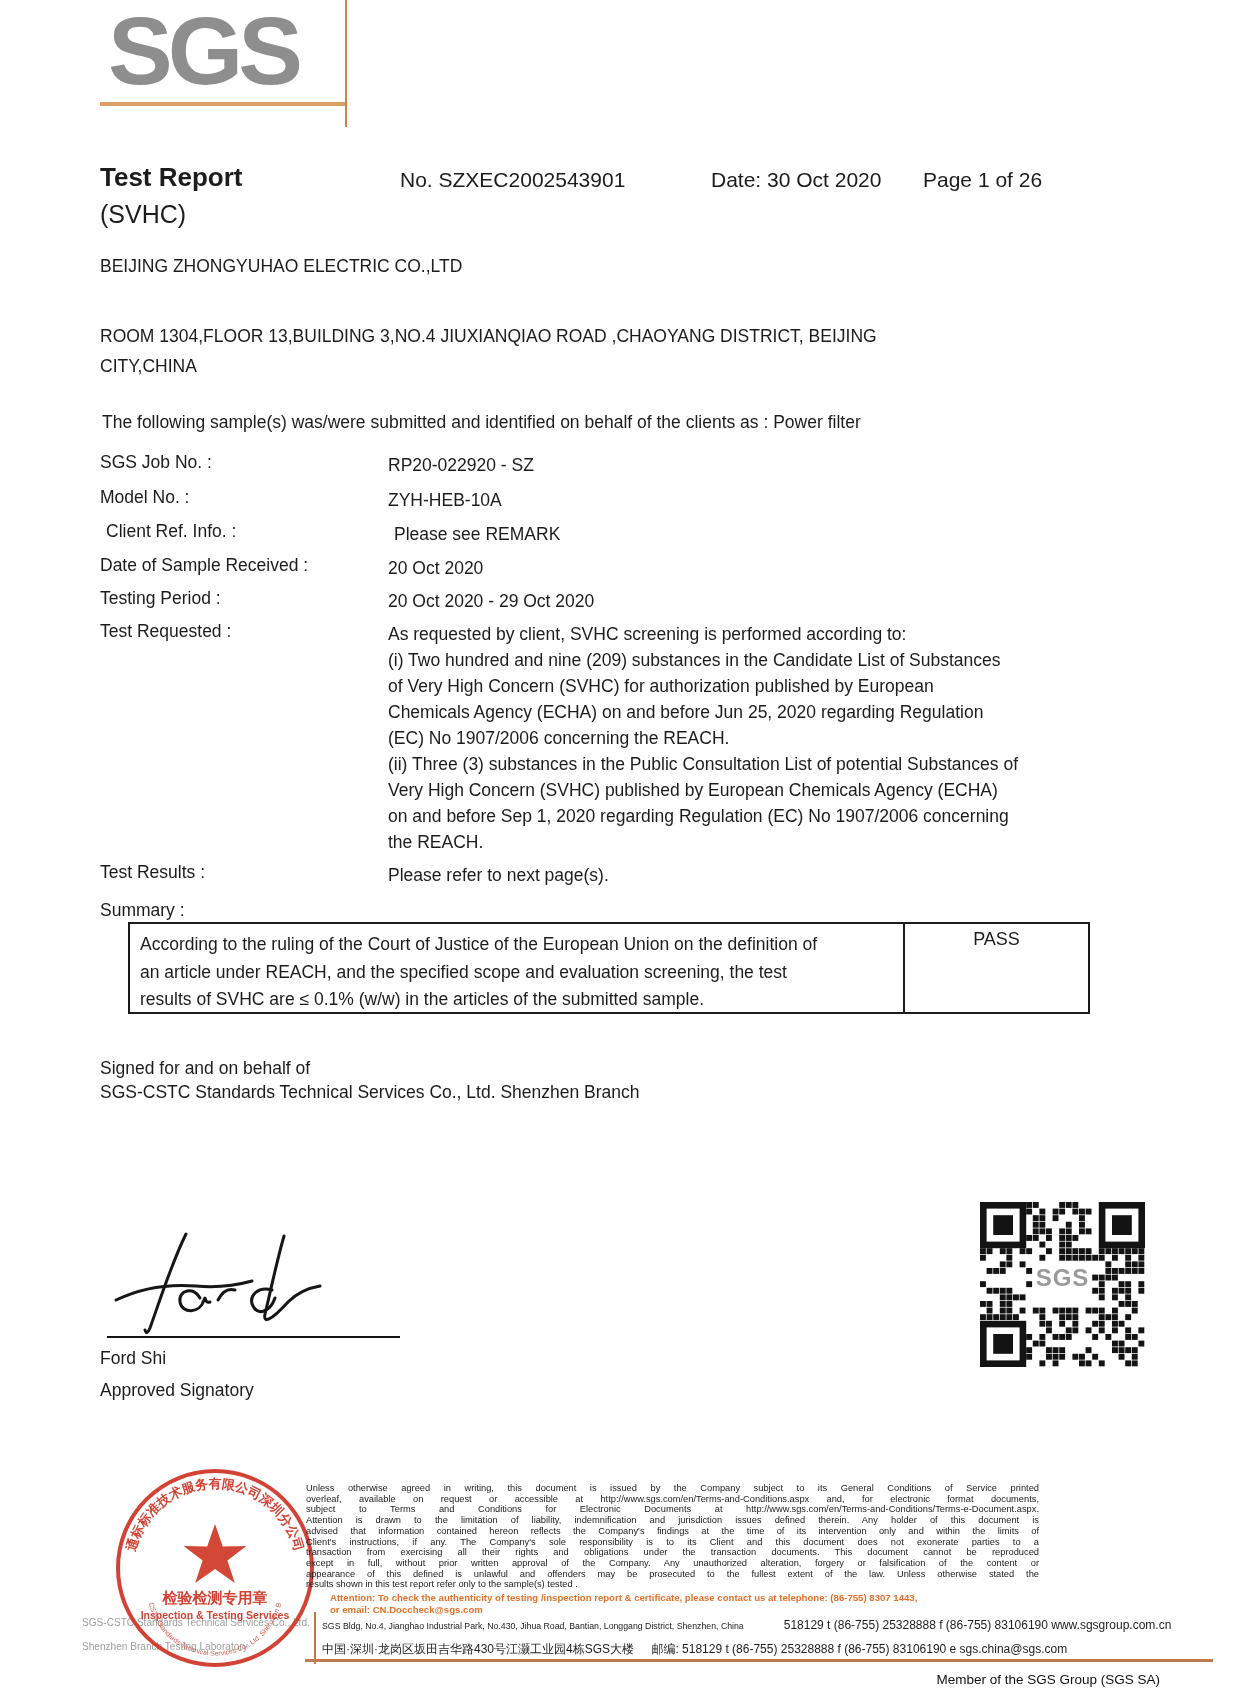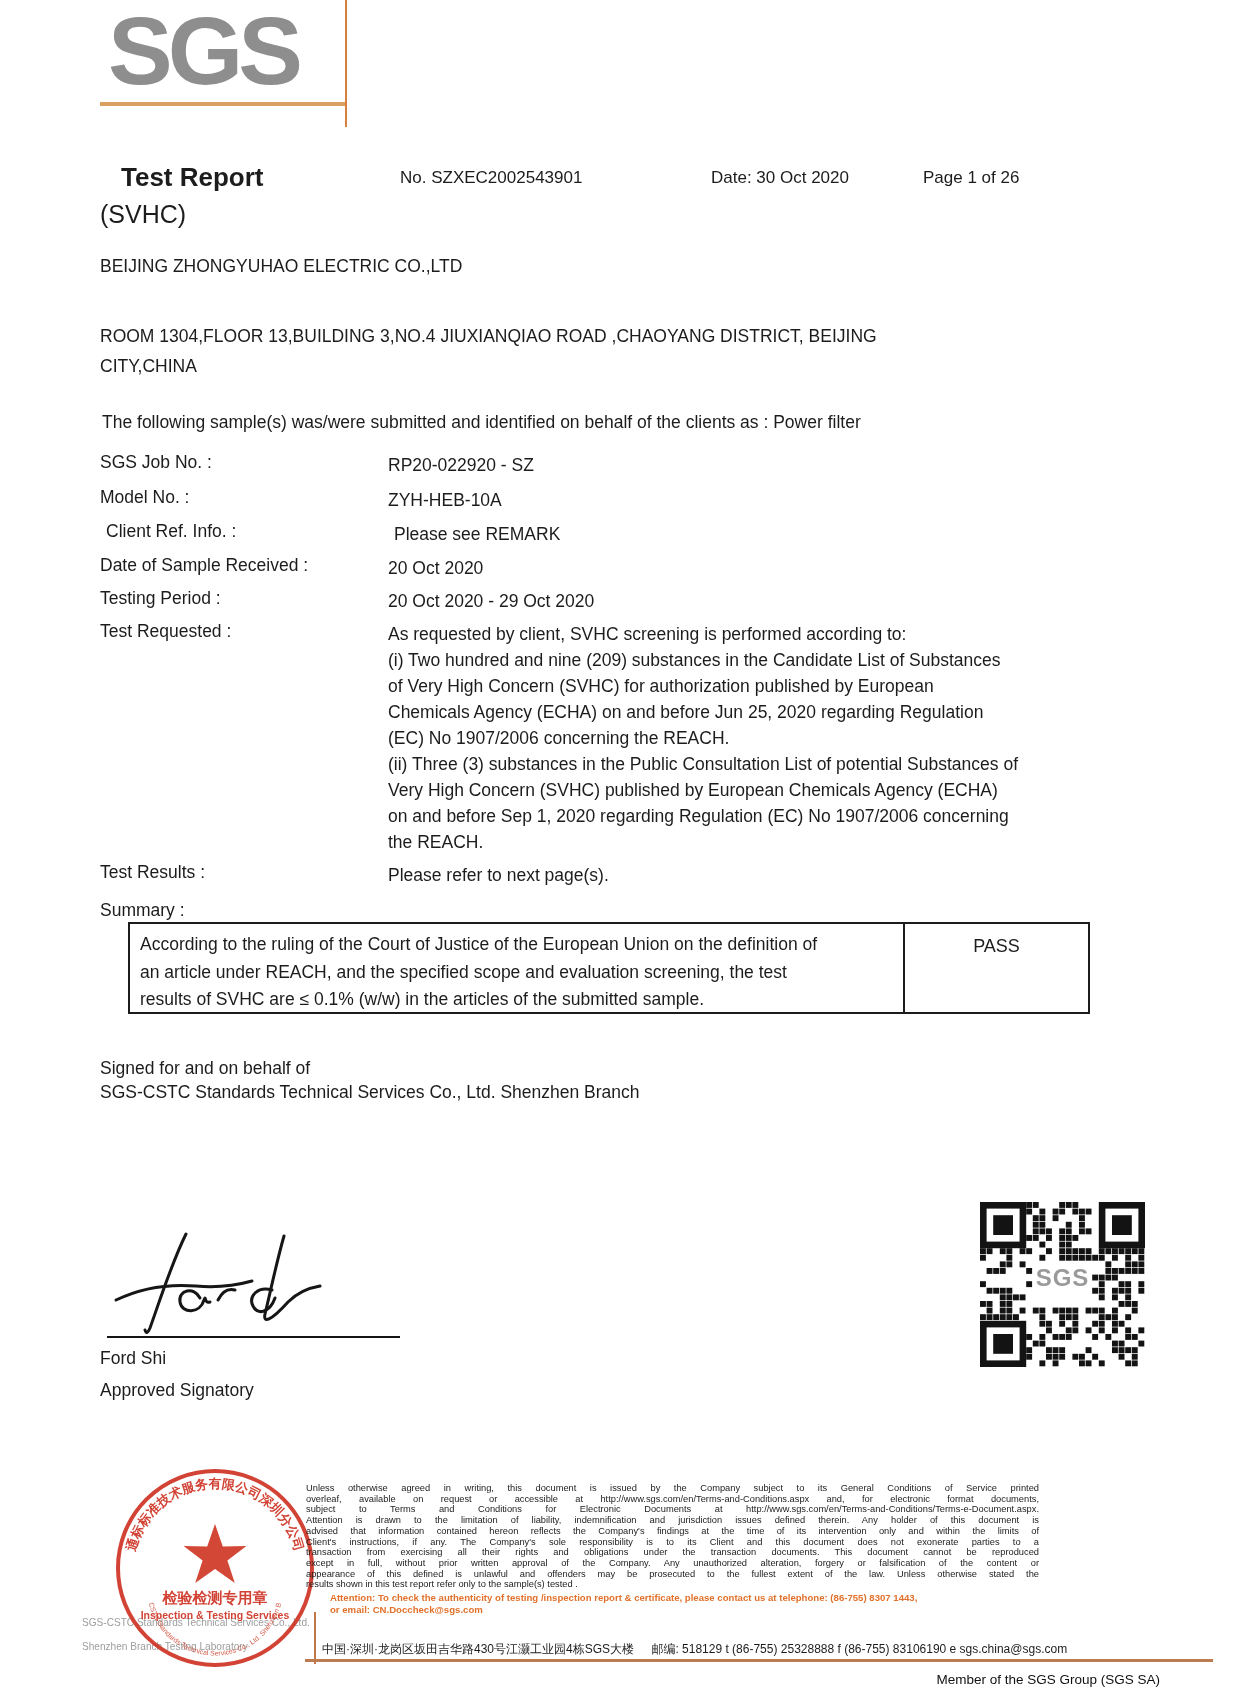--- a/index.html
+++ b/index.html
@@ -6,35 +6,35 @@
   .page{position:relative;width:1220px;height:1694px;background:#fff;overflow:hidden;
         font-family:Liberation Sans, sans-serif;color:#1c1c1c;}
   .abs{position:absolute;}
 
   
   .logo-text{font-size:97px;font-weight:bold;color:#8e8e8e;letter-spacing:-5px;line-height:1;}
   .logo-underline{background:#d9a061;height:4px;width:247px;}
   .logo-vline{background:#d9813c;width:2px;height:127px;}
   .doc-title{font-size:26px;font-weight:bold;}
   .doc-subtitle{font-size:25px;}
-  .meta{font-size:17px;}
+  .meta{font-size:21px;}
 
   
   .client-name{font-size:17.5px;line-height:29.5px;}
   .client-address{font-size:17.5px;line-height:29.5px;white-space:pre-line;}
   .intro{font-size:17.5px;}
   .field-row{position:absolute;left:100px;width:1000px;display:flex;}
   .field-label{width:288px;flex:0 0 288px;font-size:17.5px;}
   .field-value{font-size:17.5px;white-space:pre-line;line-height:26px;width:700px;}
 
   
   .summary-label{font-size:17.5px;}
   .summary-box{border:2px solid #1c1c1c;width:958px;height:88px;display:flex;}
   .summary-text{flex:1;padding:7px 10px 0 10px;font-size:17.5px;line-height:27.5px;white-space:pre-line;}
-  .summary-result{flex:0 0 183px;border-left:2px solid #1c1c1c;text-align:center;padding-top:12px;font-size:18px;}
+  .summary-result{flex:0 0 183px;border-left:2px solid #1c1c1c;text-align:center;padding-top:5px;font-size:18px;}
 
   
   .signed{font-size:17.5px;line-height:24px;}
   .sig-line{background:#141414;height:2px;width:293px;}
   .sig-name,.sig-role{font-size:17.5px;}
 
   
   .qr{width:165px;height:165px;}
   .qr-label{position:absolute;left:0;top:62px;width:165px;text-align:center;
             font-size:24px;font-weight:bold;color:#9a9a9a;letter-spacing:1px;}
@@ -56,21 +56,21 @@
 </style>
 </head>
 <body>
 
 <div class="page">
 
   <div class="abs logo-text" style="left:108px;top:2px;">SGS</div>
   <div class="abs logo-underline" style="left:100px;top:102px;"></div>
   <div class="abs logo-vline" style="left:345px;top:0;"></div>
 
-  <div class="abs doc-title" style="left:100px;top:162px;margin-left:21px;">Test Report</div>
+  <div class="abs doc-title" style="left:100px;top:162px;">Test Report</div>
   <div class="abs doc-subtitle" style="left:100px;top:200px;">(SVHC)</div>
   <div class="abs meta" style="left:400px;top:168px;">No. SZXEC2002543901</div>
   <div class="abs meta" style="left:703px;top:168px;margin-left:8px;">Date: 30 Oct 2020</div>
   <div class="abs meta" style="left:923px;top:168px;">Page 1 of 26</div>
 
   <div class="abs client-name" style="left:100px;top:252px;">BEIJING ZHONGYUHAO ELECTRIC CO.,LTD</div>
   <div class="abs client-address" style="left:100px;top:281px;margin-top:41px;">ROOM 1304,FLOOR 13,BUILDING 3,NO.4 JIUXIANQIAO ROAD ,CHAOYANG DISTRICT, BEIJING
  CITY,CHINA</div>
 
   <div class="abs intro" style="left:102px;top:412px;">The following sample(s) was/were submitted and identified on behalf of the clients as : Power filter</div>
@@ -385,20 +385,24 @@
     <div class="jl">transaction from exercising all their rights and obligations under the transaction documents. This document cannot be reproduced</div>
     <div class="jl">except in full, without prior written approval of the Company. Any unauthorized alteration, forgery or falsification of the content or</div>
     <div class="jl">appearance of this defined is unlawful and offenders may be prosecuted to the fullest extent of the law. Unless otherwise stated the</div>
     <div>results shown in this test report refer only to the sample(s) tested .</div>
   </div>
 
   <div class="abs attention" style="left:306px;top:1592px;">Attention: To check the authenticity of testing /inspection report &amp; certificate, please contact us at telephone: (86-755) 8307 1443,</div>
   <div class="abs attention" style="left:306px;top:1604px;">or email: CN.Doccheck@sgs.com</div>
 
   <div class="abs foot-vline" style="left:314px;top:1612px;"></div>
+  <div class="abs addr" style="left:322px;top:1618px;">
+    <span class="sm">SGS Bldg, No.4, Jianghao Industrial Park, No.430, Jihua Road, Bantian, Longgang District, Shenzhen, China</span>
+    <span class="lg">518129    t (86-755) 25328888    f (86-755) 83106190    www.sgsgroup.com.cn</span>
+  </div>
   <div class="abs addr" style="left:322px;top:1641px;">
     <span class="lg">中国·深圳·龙岗区坂田吉华路430号江灏工业园4栋SGS大楼</span>
     <span class="lg" style="margin-left:14px;">邮编: 518129    t (86-755) 25328888    f (86-755) 83106190    e  sgs.china@sgs.com</span>
   </div>
 
   <div class="abs foot-rule" style="left:305px;top:1659px;"></div>
   <div class="abs member" style="left:760px;top:1672px;">Member of the SGS Group (SGS SA)</div>
 
 </div>
 

